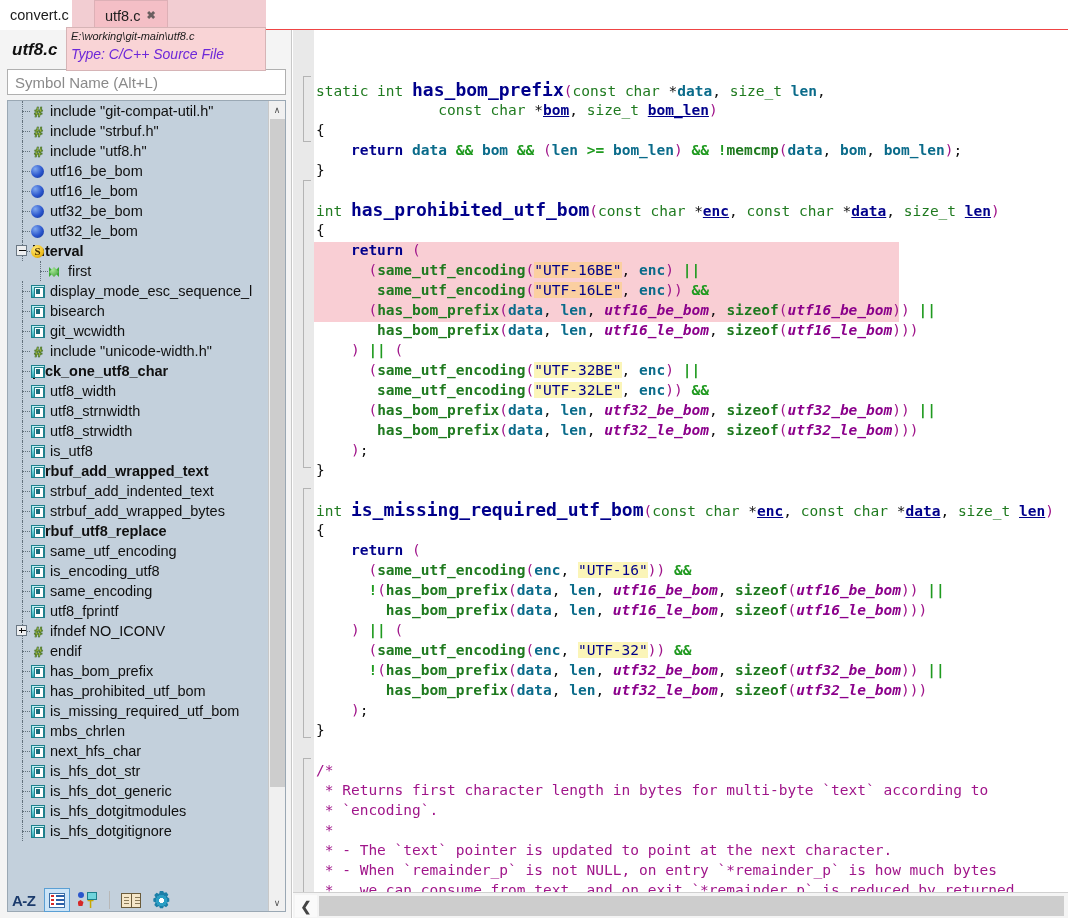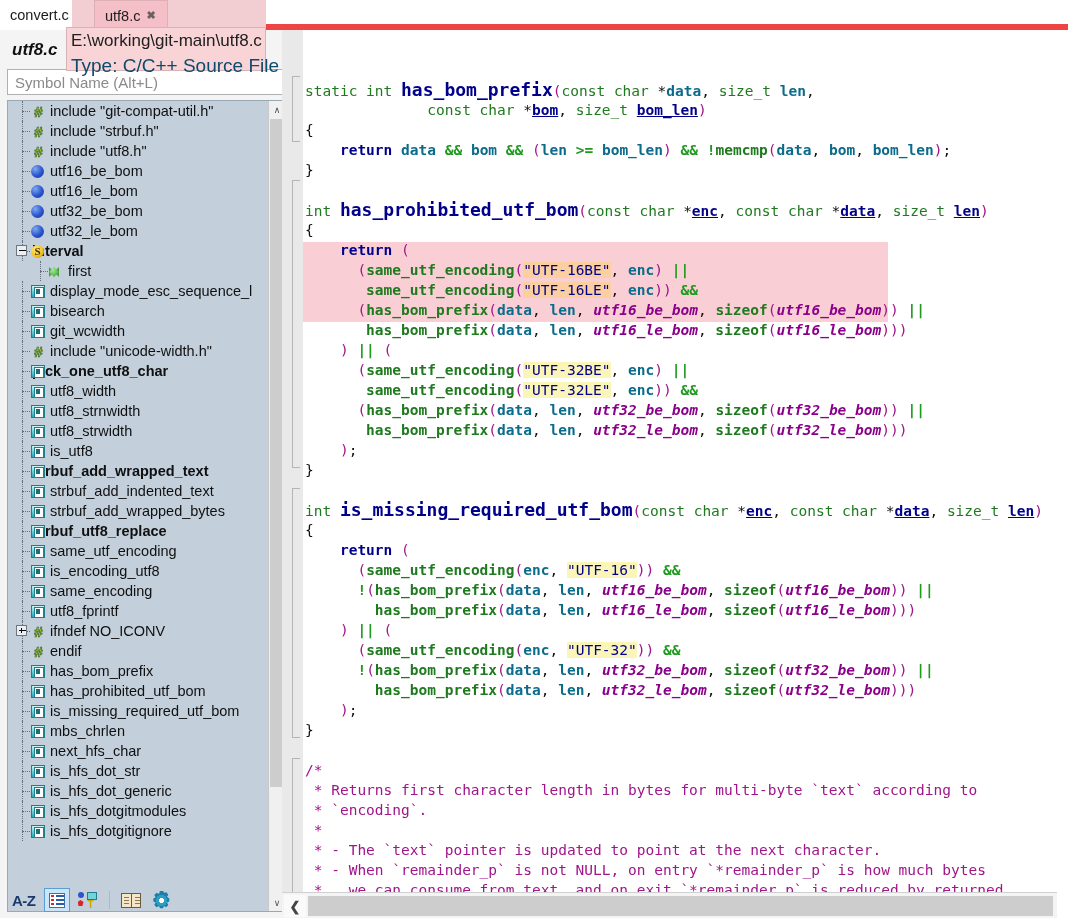--- a/index.html
+++ b/index.html
@@ -15,21 +15,21 @@
     position: relative;
     width: 1068px; height: 918px;
     background: #ffffff;
   }
 
   
   #tabbar {
     position: absolute; left: 0; top: 0;
     width: 1068px; height: 30px;
     background: #ffffff;
-    border-bottom: 6px solid #ef4444;
+    border-bottom: 1px solid #ef4444;
     padding-left: 16px;
   }
   .tab {
     position: absolute; top: 0;
     height: 30px;
     display: flex; align-items: center;
     padding: 0 10px;
     font-size: 14.5px;
     color: #202020;
     white-space: nowrap;
@@ -85,24 +85,24 @@
     position: absolute;
     left: 66px; top: 27px;
     width: 200px; height: 44px;
     background: #f9d4d6;
     border: 1px solid #d6b4b6;
     padding: 1px 4px 0 4px;
     z-index: 60;
     line-height: 1.42;
   }
   #tooltip .tt-path {
-    font-size: 17px; color: #202020; white-space: nowrap;
+    font-size: 11px; color: #202020; white-space: nowrap; font-style: italic;
   }
   #tooltip .tt-type {
-    font-size: 19px; color: #0c4a6e; white-space: nowrap;
+    font-size: 14px; color: #6d28d9; font-style: italic; white-space: nowrap;
   }
 
   #symbol-input {
     position: absolute; left: 7px; top: 39px;
     width: 279px; height: 26px;
     background: #ffffff;
     border: 1px solid #b0b0b0;
     display: flex; align-items: center;
     padding-left: 7px;
     font-size: 15px;
@@ -334,21 +334,21 @@
   }
   
   .ic-gear {
     width: 19px; height: 19px;
     background: radial-gradient(circle at 50% 50%, #ffffff 0 17%, #2a9ec4 18% 42%, #1b7fa8 43% 100%);
     clip-path: polygon(42% 0,58% 0,63% 12%,76% 9%,86% 22%,79% 33%,91% 42%,91% 58%,79% 63%,86% 76%,74% 88%,63% 81%,58% 93%,42% 93%,37% 81%,24% 88%,12% 76%,19% 63%,7% 58%,7% 42%,19% 37%,12% 24%,24% 12%,37% 19%);
   }
 
   
   #editor {
-    position: absolute; left: 282px; top: 30px;
+    position: absolute; left: 293px; top: 30px;
     width: 775px; height: 888px;
     background: #0369a1;
   }
   #fold-margin {
     position: absolute; left: 0; top: 0;
     width: 21px; height: 862px;
     background: #e9e9e9;
   }
   .fold-bracket {
     position: absolute; left: 10px;

